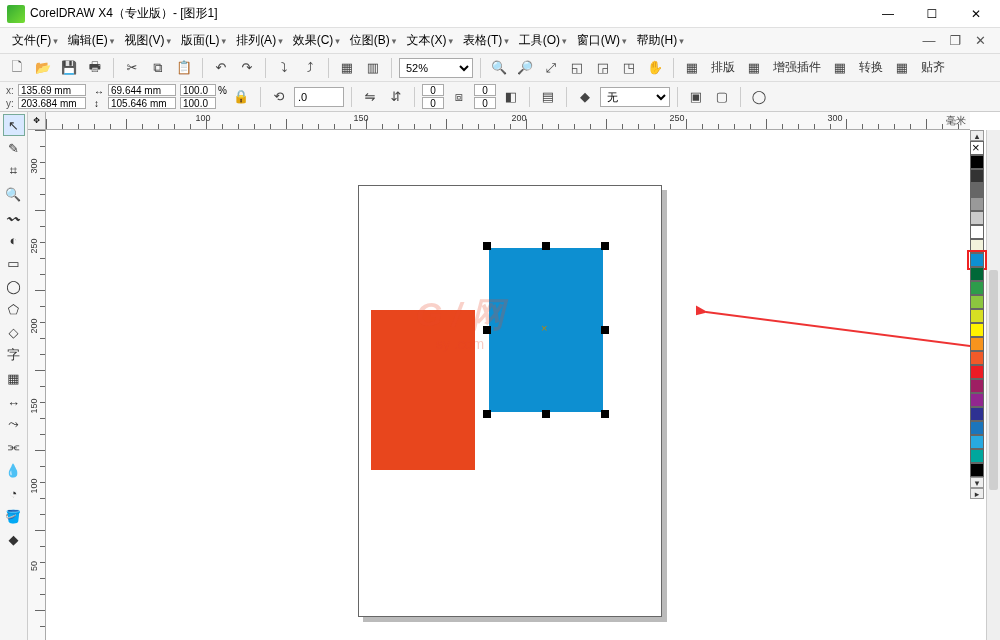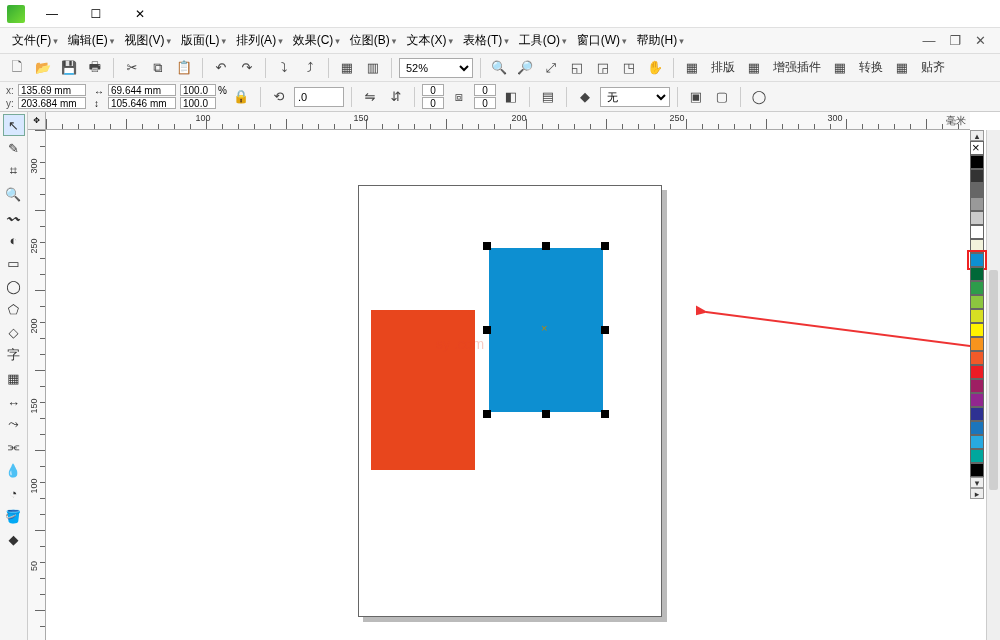--- a/index.html
+++ b/index.html
@@ -86,20 +86,21 @@
 
 .scrollv { position: absolute; right: 0; top: 18px; width: 14px; bottom: 0; background: #efefef; border-left: 1px solid #ccc; }
 .scrollv-thumb { position: absolute; left: 2px; right: 2px; top: 140px; height: 220px; background: #cfcfcf; border-radius: 2px; }
 .unit-label { position: absolute; right: 34px; top: 2px; font-size: 10px; color: #444; }
 </style>
 </head>
 <body>
 
 <div class="titlebar">
   <div class="app-icon"></div>
+  <div class="title-text">CorelDRAW X4（专业版）- [图形1]</div>
   <div class="win-btns">
     <div class="win-btn">—</div>
     <div class="win-btn">☐</div>
     <div class="win-btn">✕</div>
   </div>
 </div>
 
 <div class="menubar">
   <div class="menu-item">
       <span>文件(F)</span>
@@ -396,20 +397,21 @@
     </div>
   <div class="unit-label">毫米</div>
 
   <div class="canvas-wrap">
     <div class="page-shadow"></div>
     <div class="page"></div>
 
     <div class="rect-orange" id="rectOrange" style="left: 325px; top: 180px; width: 104px; height: 160px; background: rgb(232, 70, 29);"></div>
     <div class="rect-blue" id="rectBlue" style="left: 443px; top: 118px; width: 114px; height: 164px; background: rgb(13, 143, 209);"></div>
 
+    <div class="watermark" style="left:370px; top:162px">G  / 网</div>
     <div class="watermark2" style="left:390px; top:206px">sy    .com</div>
 
     <div class="sel-handles" id="selHandles">
         <div class="sh" style="left: 437px; top: 112px;"></div>
         <div class="sh" style="left: 496px; top: 112px;"></div>
         <div class="sh" style="left: 555px; top: 112px;"></div>
         <div class="sh" style="left: 437px; top: 196px;"></div>
         <div class="sh" style="left: 555px; top: 196px;"></div>
         <div class="sh" style="left: 437px; top: 280px;"></div>
         <div class="sh" style="left: 496px; top: 280px;"></div>

